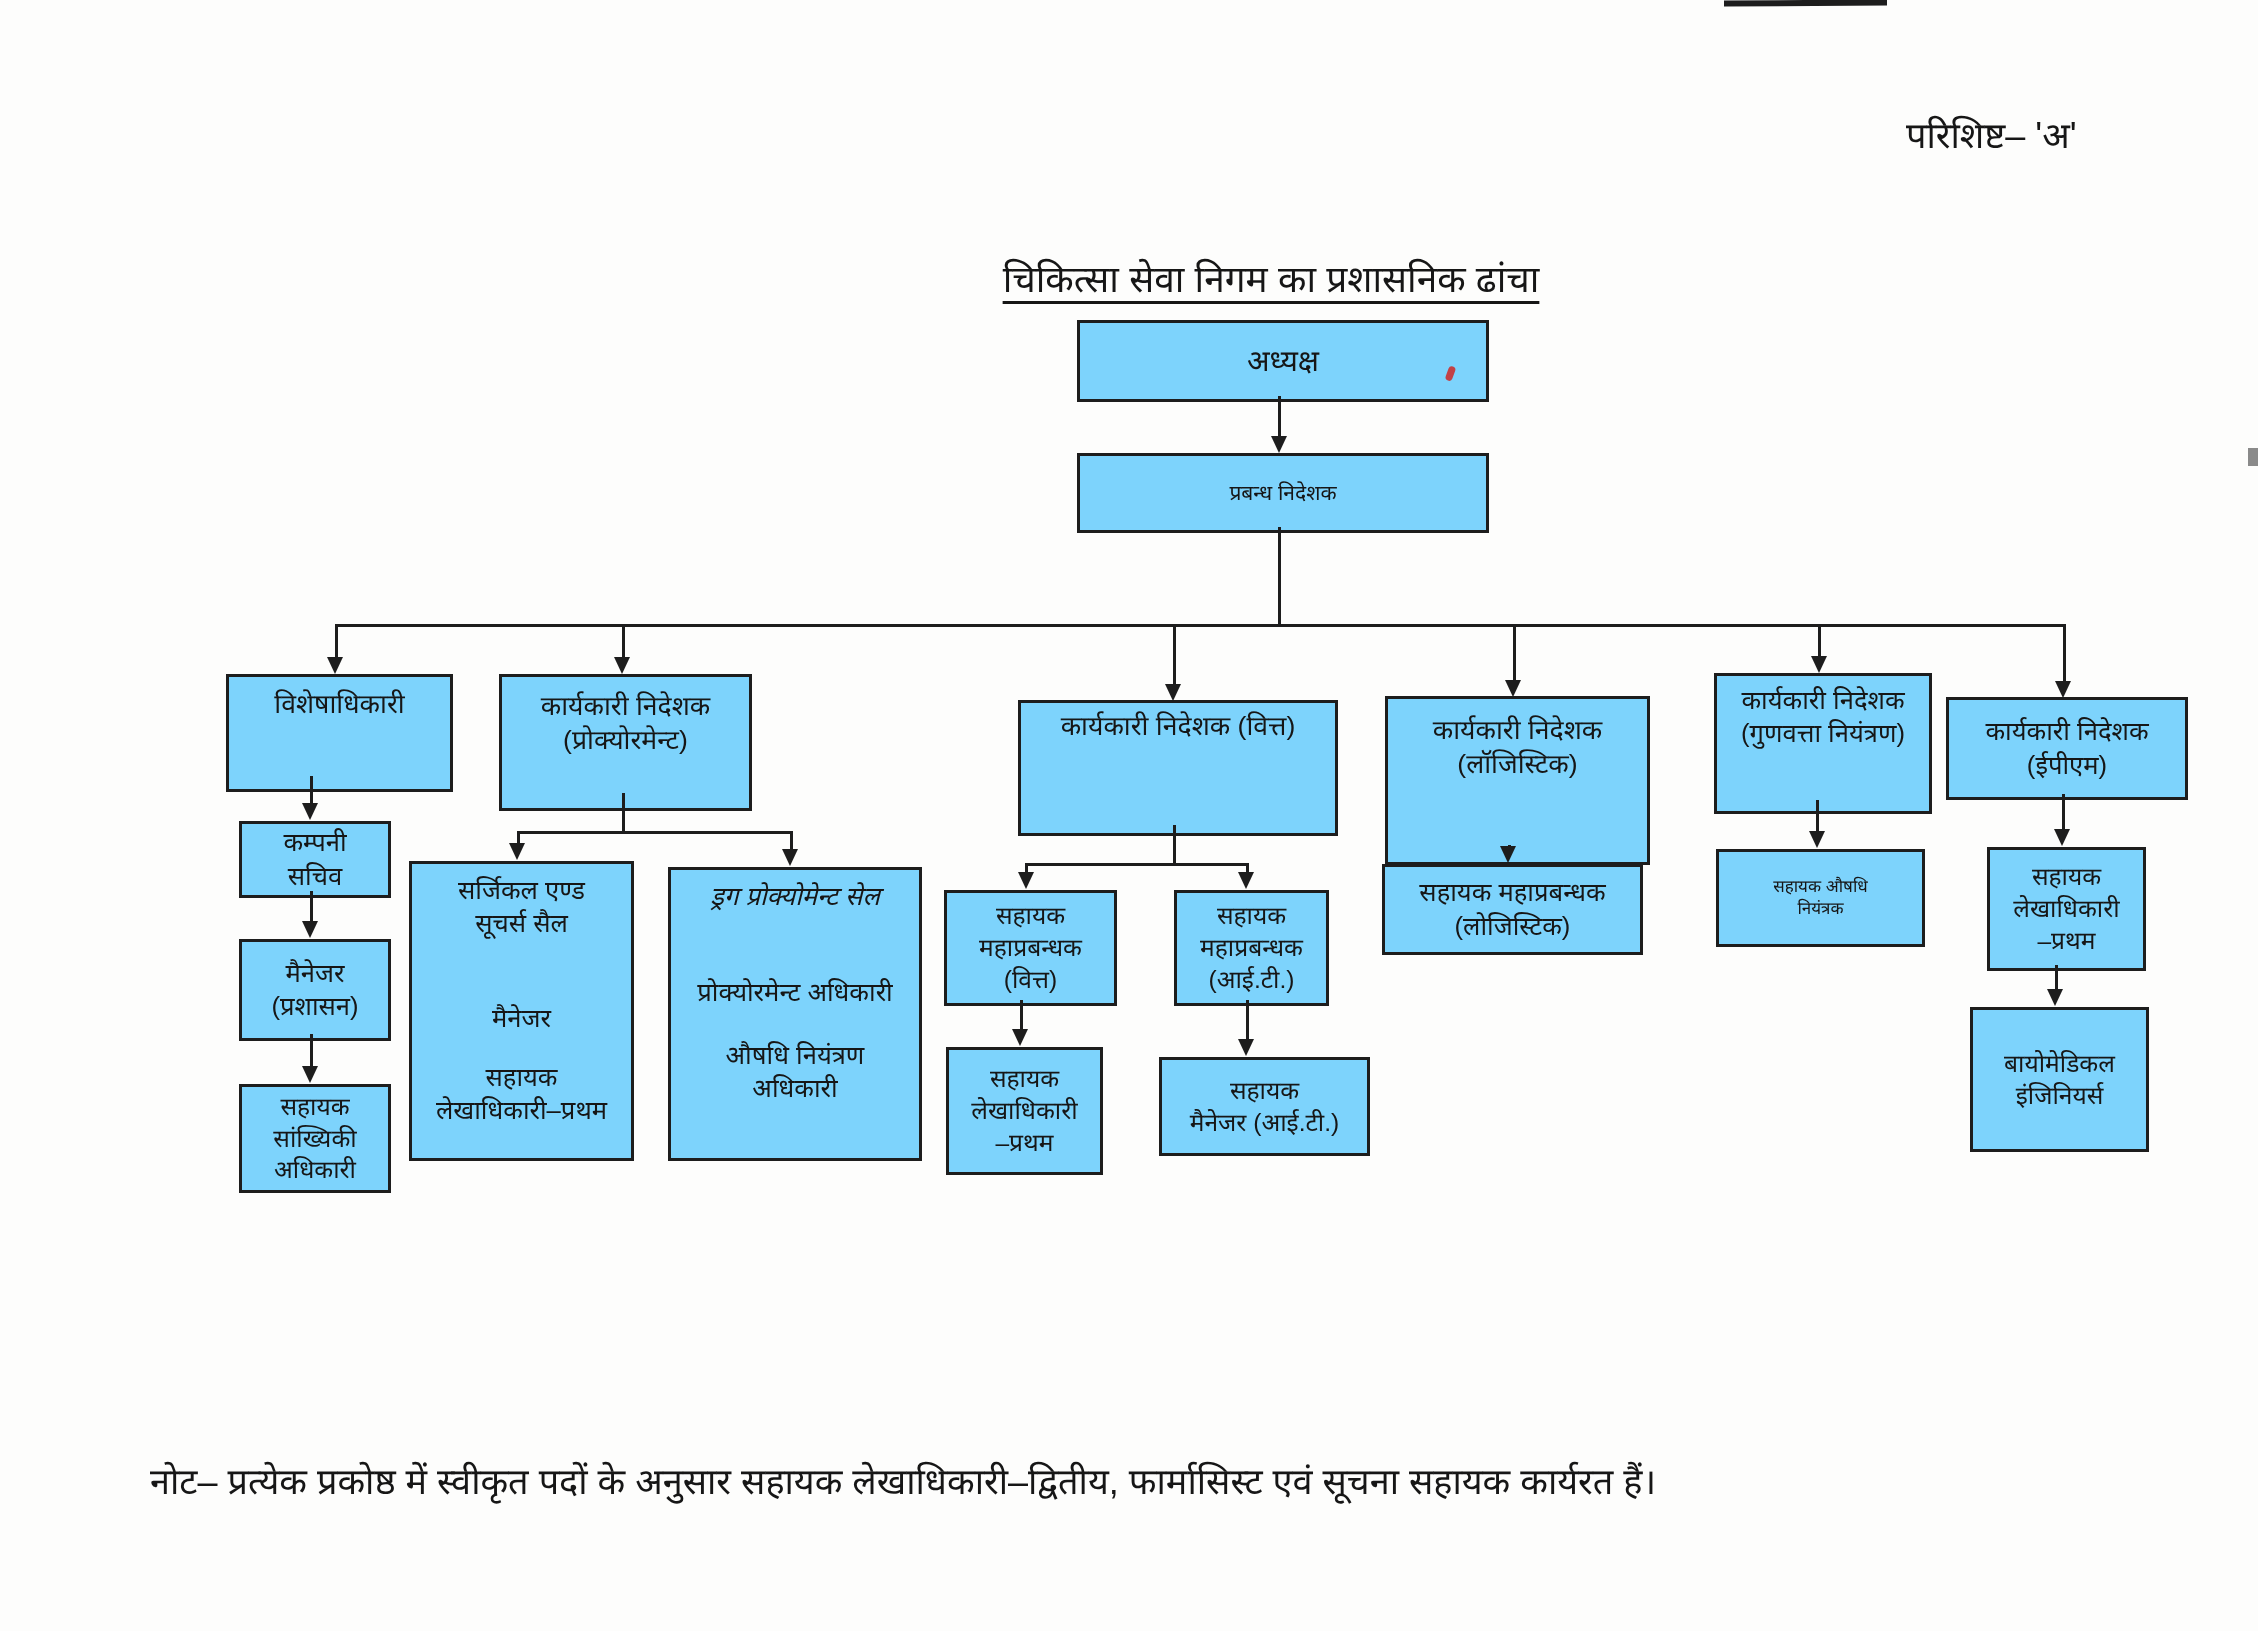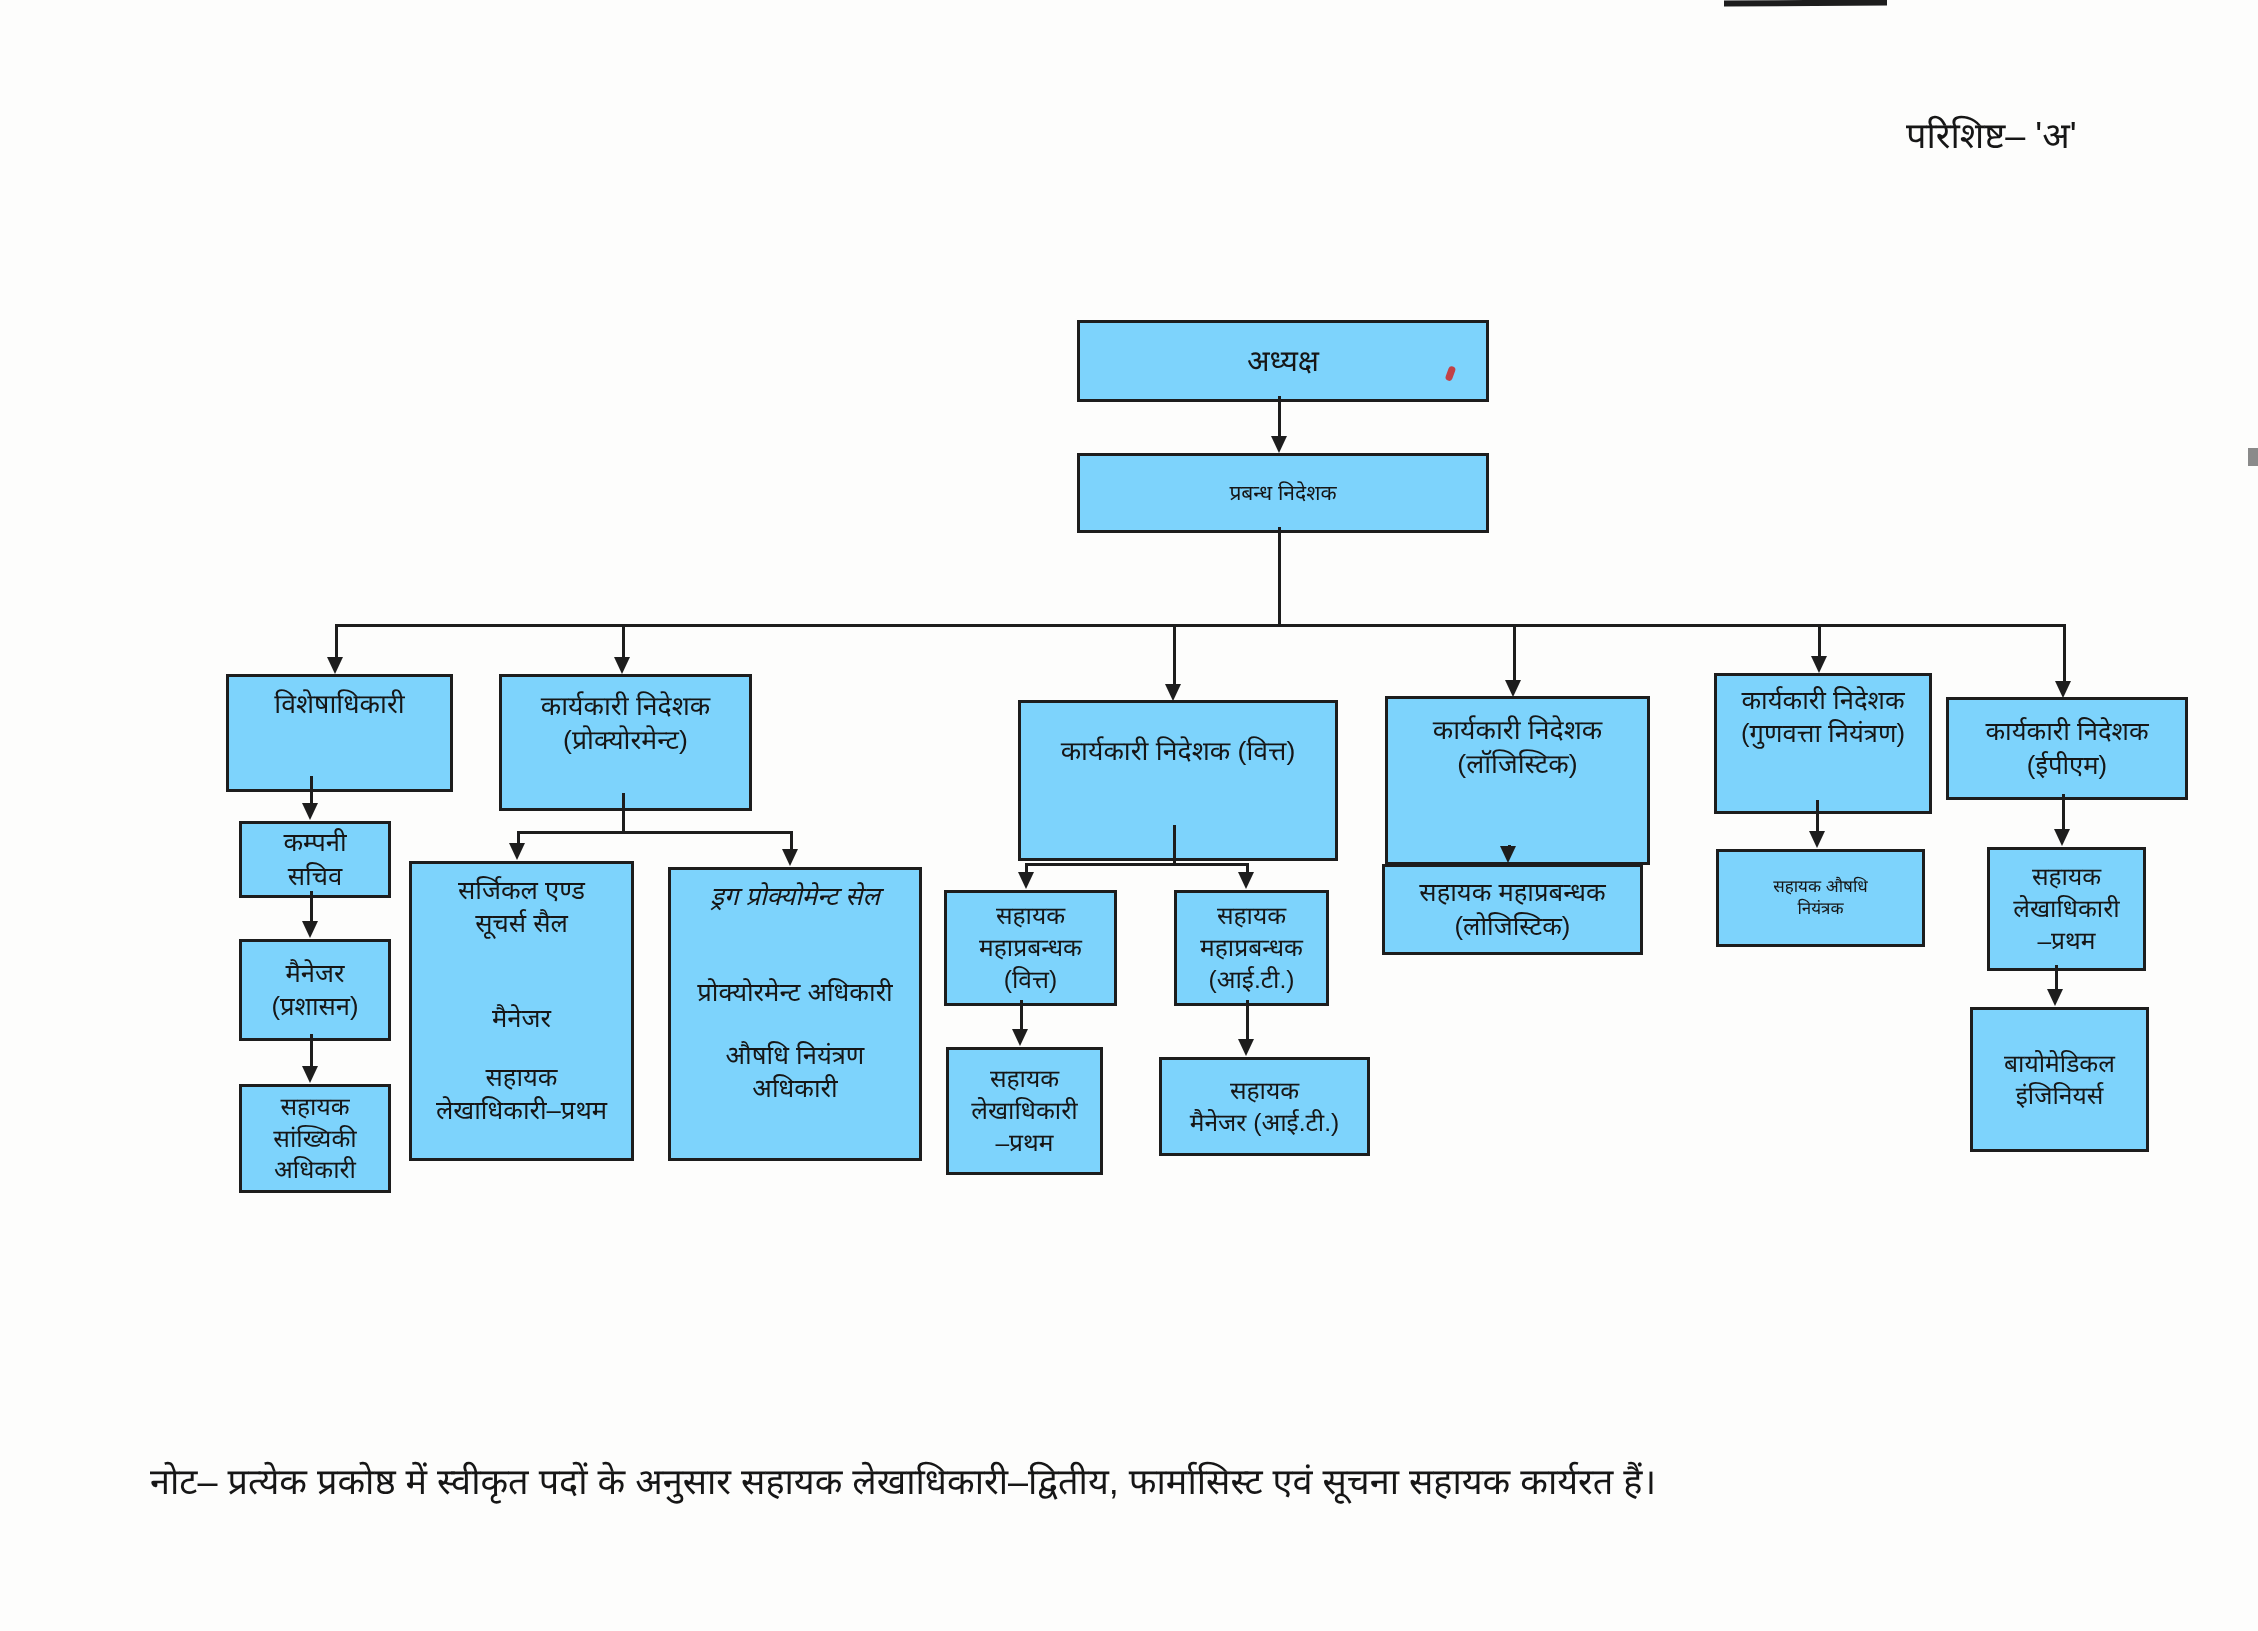--- a/index.html
+++ b/index.html
@@ -28,37 +28,38 @@
 </style>
 </head>
 <body>
 
 <div id="canvas">
 
   <div class="scan-artifact" style="left:1724px;top:0;width:163px;height:5.9px;transform:rotate(-0.4deg);"></div>
   <div class="scan-artifact" style="left:2248px;top:448px;width:10.8px;height:17.7px;background:#8a8a8a;"></div>
 
   <div class="free-text" style="left:1906px;top:110px;width:296px;font-size:36px;">परिशिष्ट– 'अ'</div>
+  <div class="free-text" id="title" style="left:951px;top:252px;width:640px;text-align:center;font-size:37px;">चिकित्सा सेवा निगम का प्रशासनिक ढांचा</div>
 
   <div class="box" style="left:1077px;top:320px;width:406px;height:76px;font-size:29.6px;">
     <span>अध्यक्ष</span>
     <span id="red-tick" style="right:32.5px;top:43px;"></span>
   </div>
   <div class="box" style="left:1077px;top:453px;width:406px;height:74px;font-size:21px;">
     <span>प्रबन्ध निदेशक</span>
   </div>
 
   <div class="box top-pad" style="left:226px;top:674px;width:221px;height:102px;padding-top:9.9px;">
     <span>विशेषाधिकारी</span>
   </div>
   <div class="box top-pad" style="left:499px;top:674px;width:247px;height:119px;padding-top:11.8px;">
     <span>कार्यकारी निदेशक
 (प्रोक्योरमेन्ट)</span>
   </div>
-  <div class="box top-pad" style="left:1018px;top:700px;width:314px;height:124px;padding-top:31px;">
+  <div class="box top-pad" style="left:1018px;top:700px;width:314px;height:124px;padding-top:6px;">
     <span>कार्यकारी निदेशक (वित्त)</span>
   </div>
   <div class="box top-pad" style="left:1385px;top:696px;width:259px;height:149px;padding-top:13.8px;">
     <span>कार्यकारी निदेशक
 (लॉजिस्टिक)</span>
   </div>
   <div class="box top-pad" style="left:1714px;top:673px;width:212px;height:127px;padding-top:7.9px;font-size:25.6px;">
     <span>कार्यकारी निदेशक
 (गुणवत्ता नियंत्रण)</span>
   </div>

